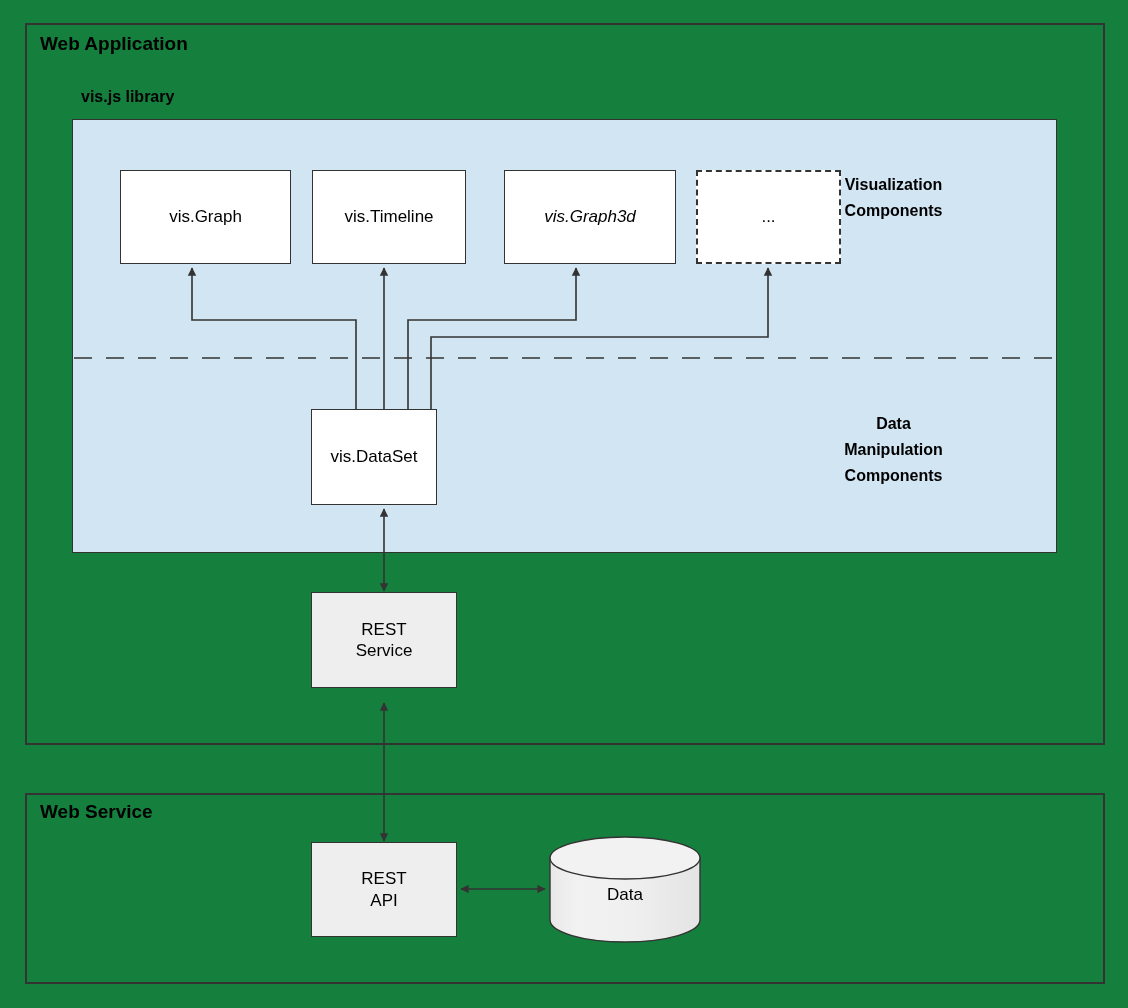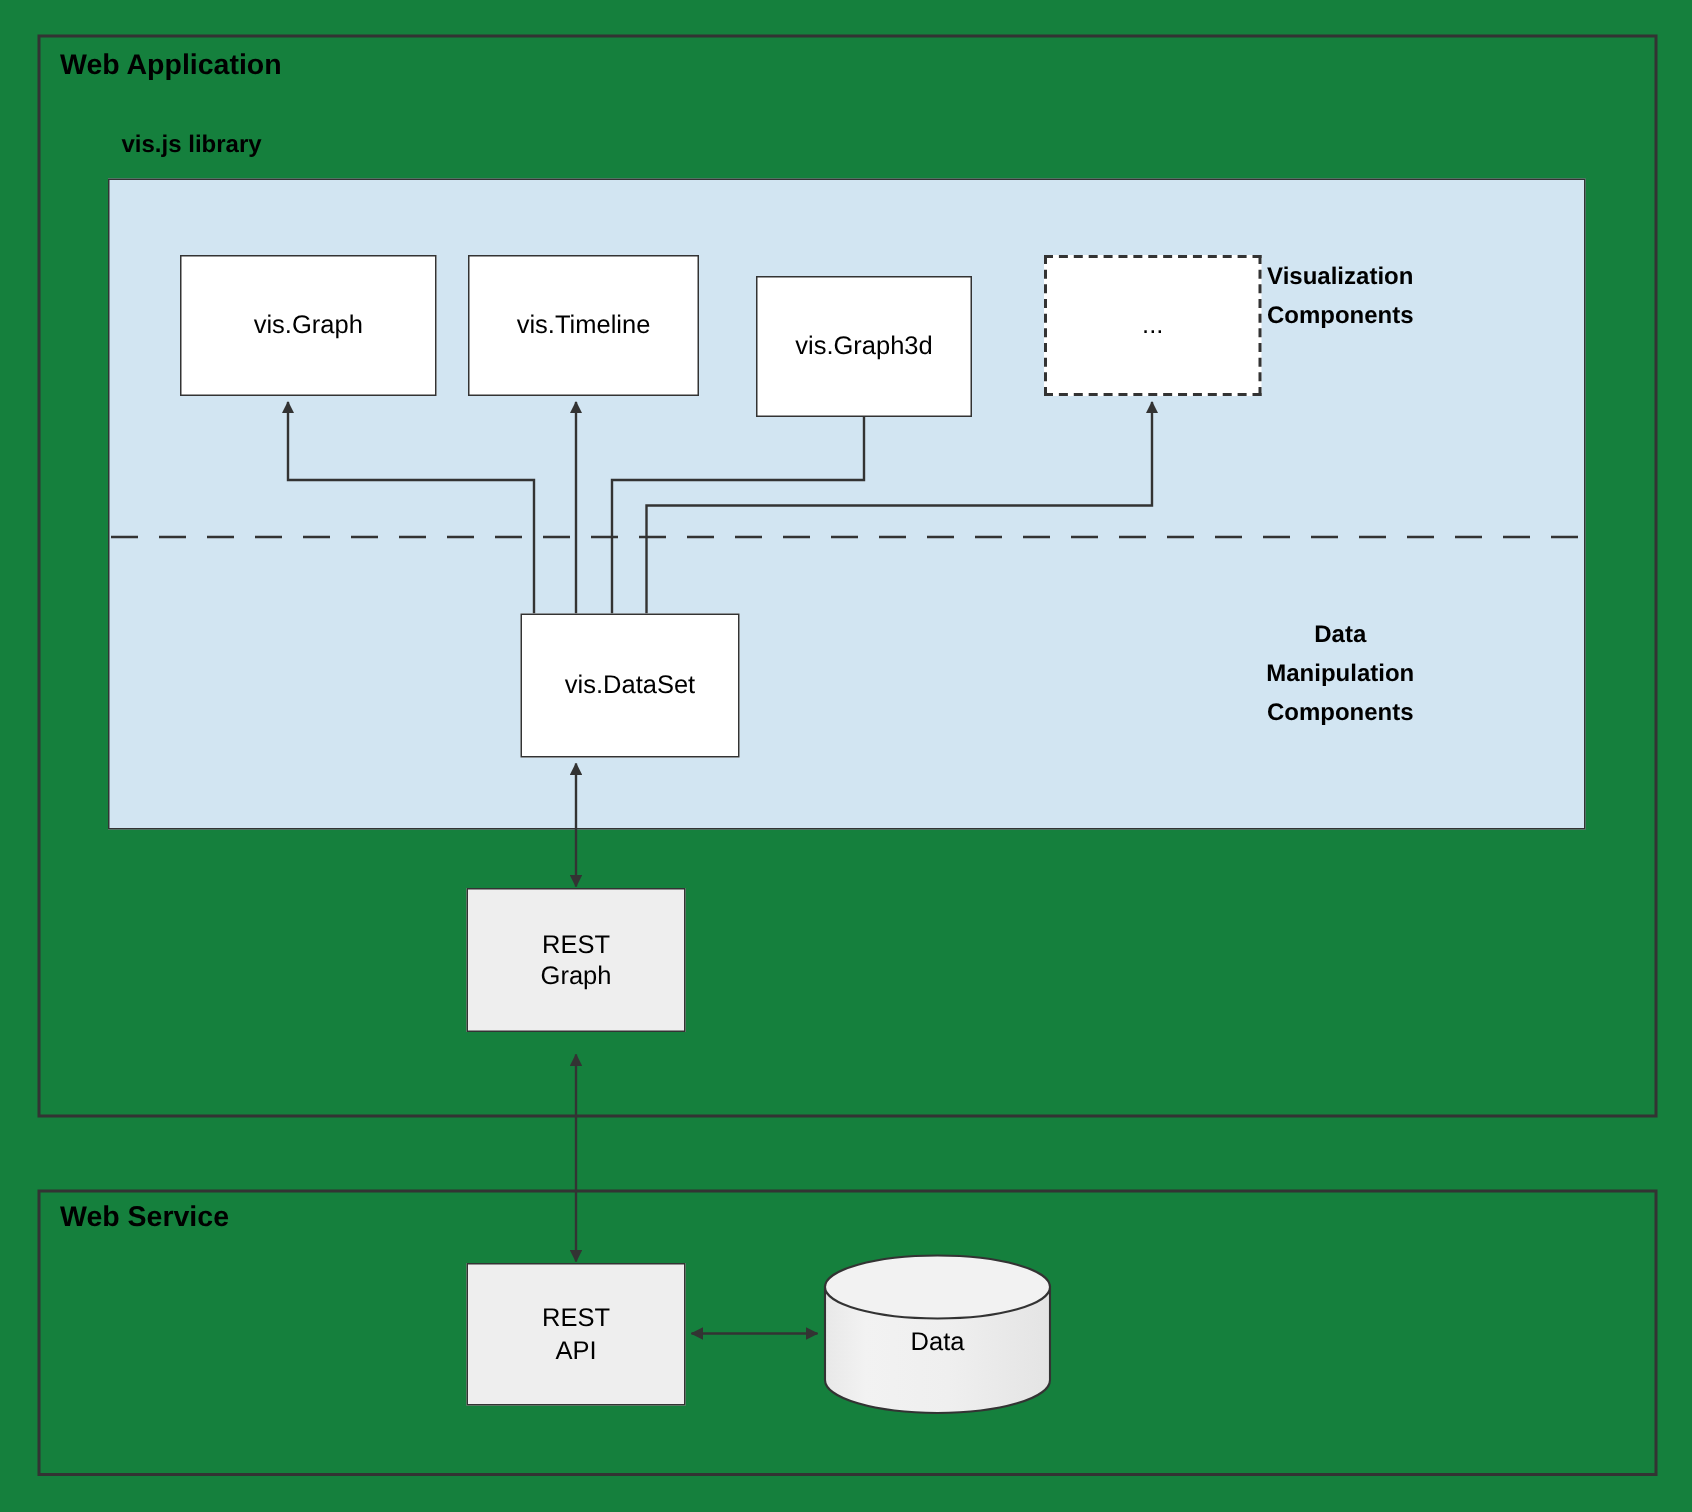--- a/index.html
+++ b/index.html
@@ -154,29 +154,29 @@
     <g>
       <path d="M 550 858 L 550 920 A 75 22 0 0 0 700 920 L 700 858 Z" fill="url(#cylBody)" stroke="#333333" stroke-width="1.4"></path>
       <ellipse cx="625" cy="858" rx="75" ry="21" fill="#f2f2f2" stroke="#333333" stroke-width="1.4"></ellipse>
     </g>
   </svg>
 
   <div class="node node-solid" style="left:120px; top:170px; width:171px; height:94px;">vis.Graph</div>
 
   <div class="node node-solid" style="left:312px; top:170px; width:154px; height:94px;">vis.Timeline</div>
 
-  <div class="node node-solid" style="left:504px; top:184px; width:144px; height:94px;">vis.Graph3d</div>
+  <div class="node node-solid" style="left:504px; top:170px; width:172px; height:94px;font-style:italic;">vis.Graph3d</div>
 
   <div class="node node-dashed" style="left:696px; top:170px; width:145px; height:94px;">...</div>
 
-  <div class="node node-solid" style="left:311px; top:409px; width:146px; height:96px;margin-left:36px;">vis.DataSet</div>
+  <div class="node node-solid" style="left:311px; top:409px; width:126px; height:96px;">vis.DataSet</div>
 
   <div class="node node-gray" style="left:311px; top:592px; width:146px; height:96px; flex-direction:column;">
     <span>REST</span>
-    <span>Graph</span>
+    <span>Service</span>
   </div>
 
   <div class="node node-gray" style="left:311px; top:842px; width:146px; height:95px; flex-direction:column;">
     <span>REST</span>
     <span>API</span>
   </div>
 
   <div class="cylinder" style="left:550px; top:842px; width:150px; height:100px;">
     <div class="cyl-label" style="top:43px;">Data</div>
   </div>

